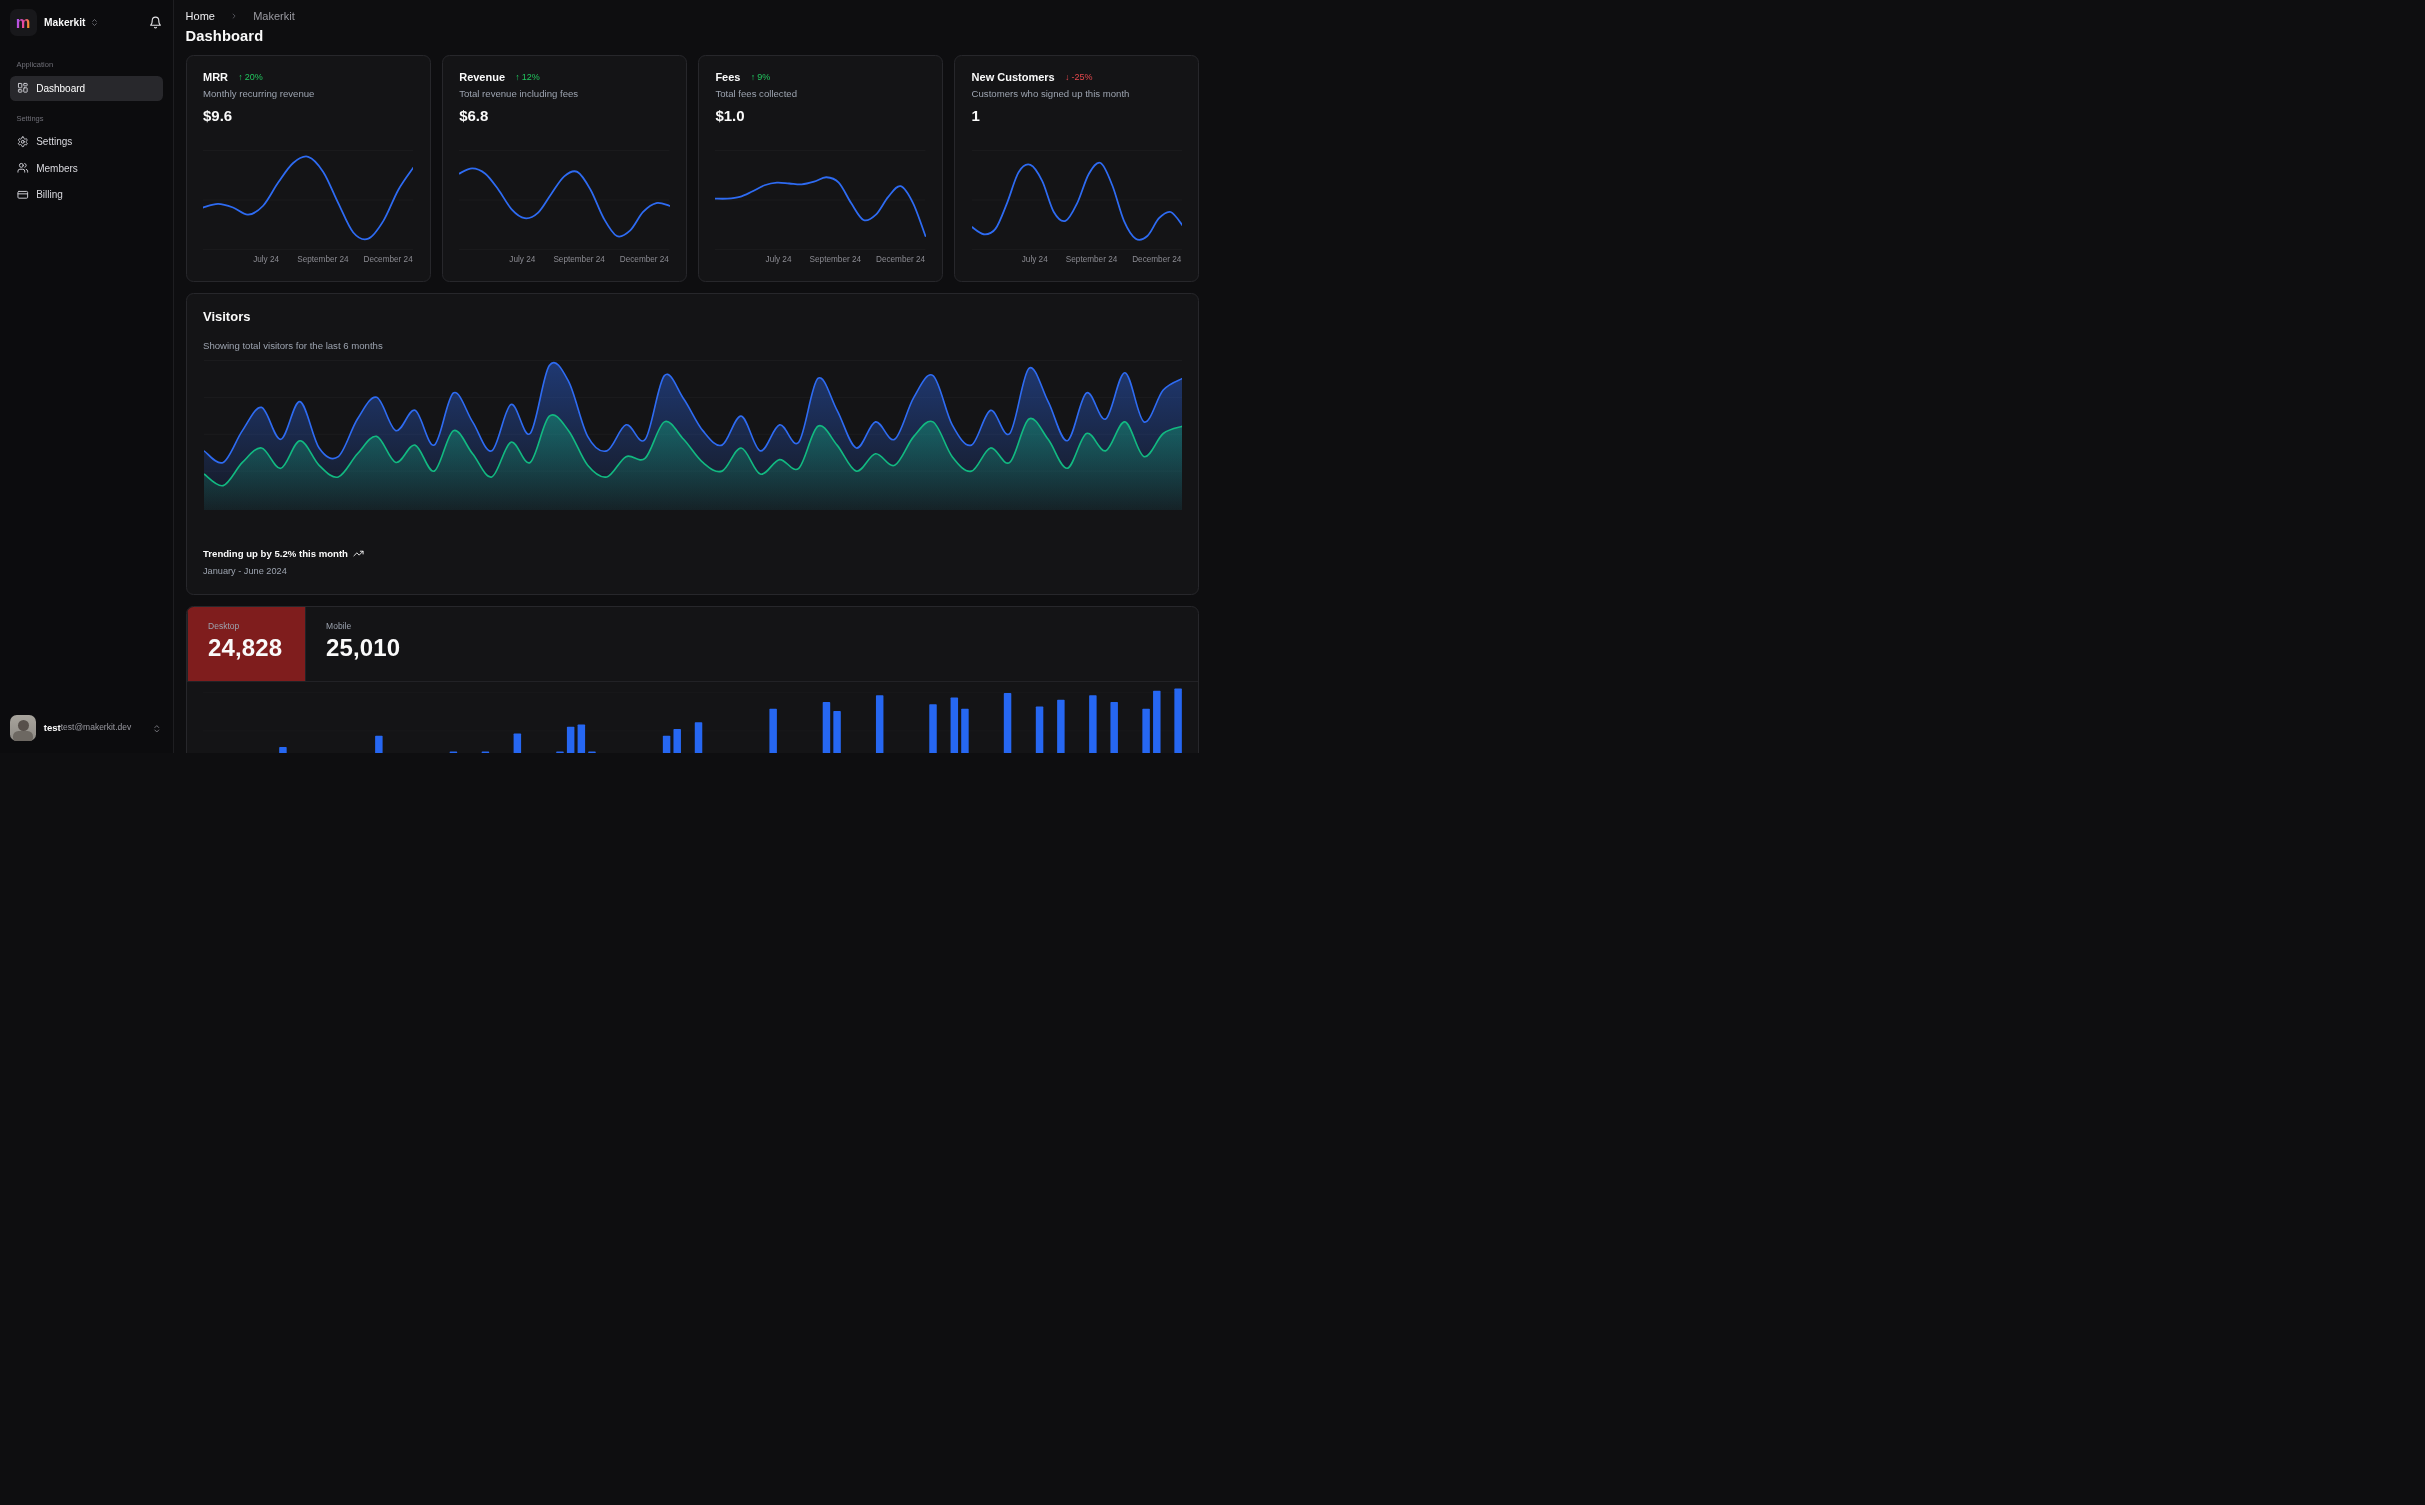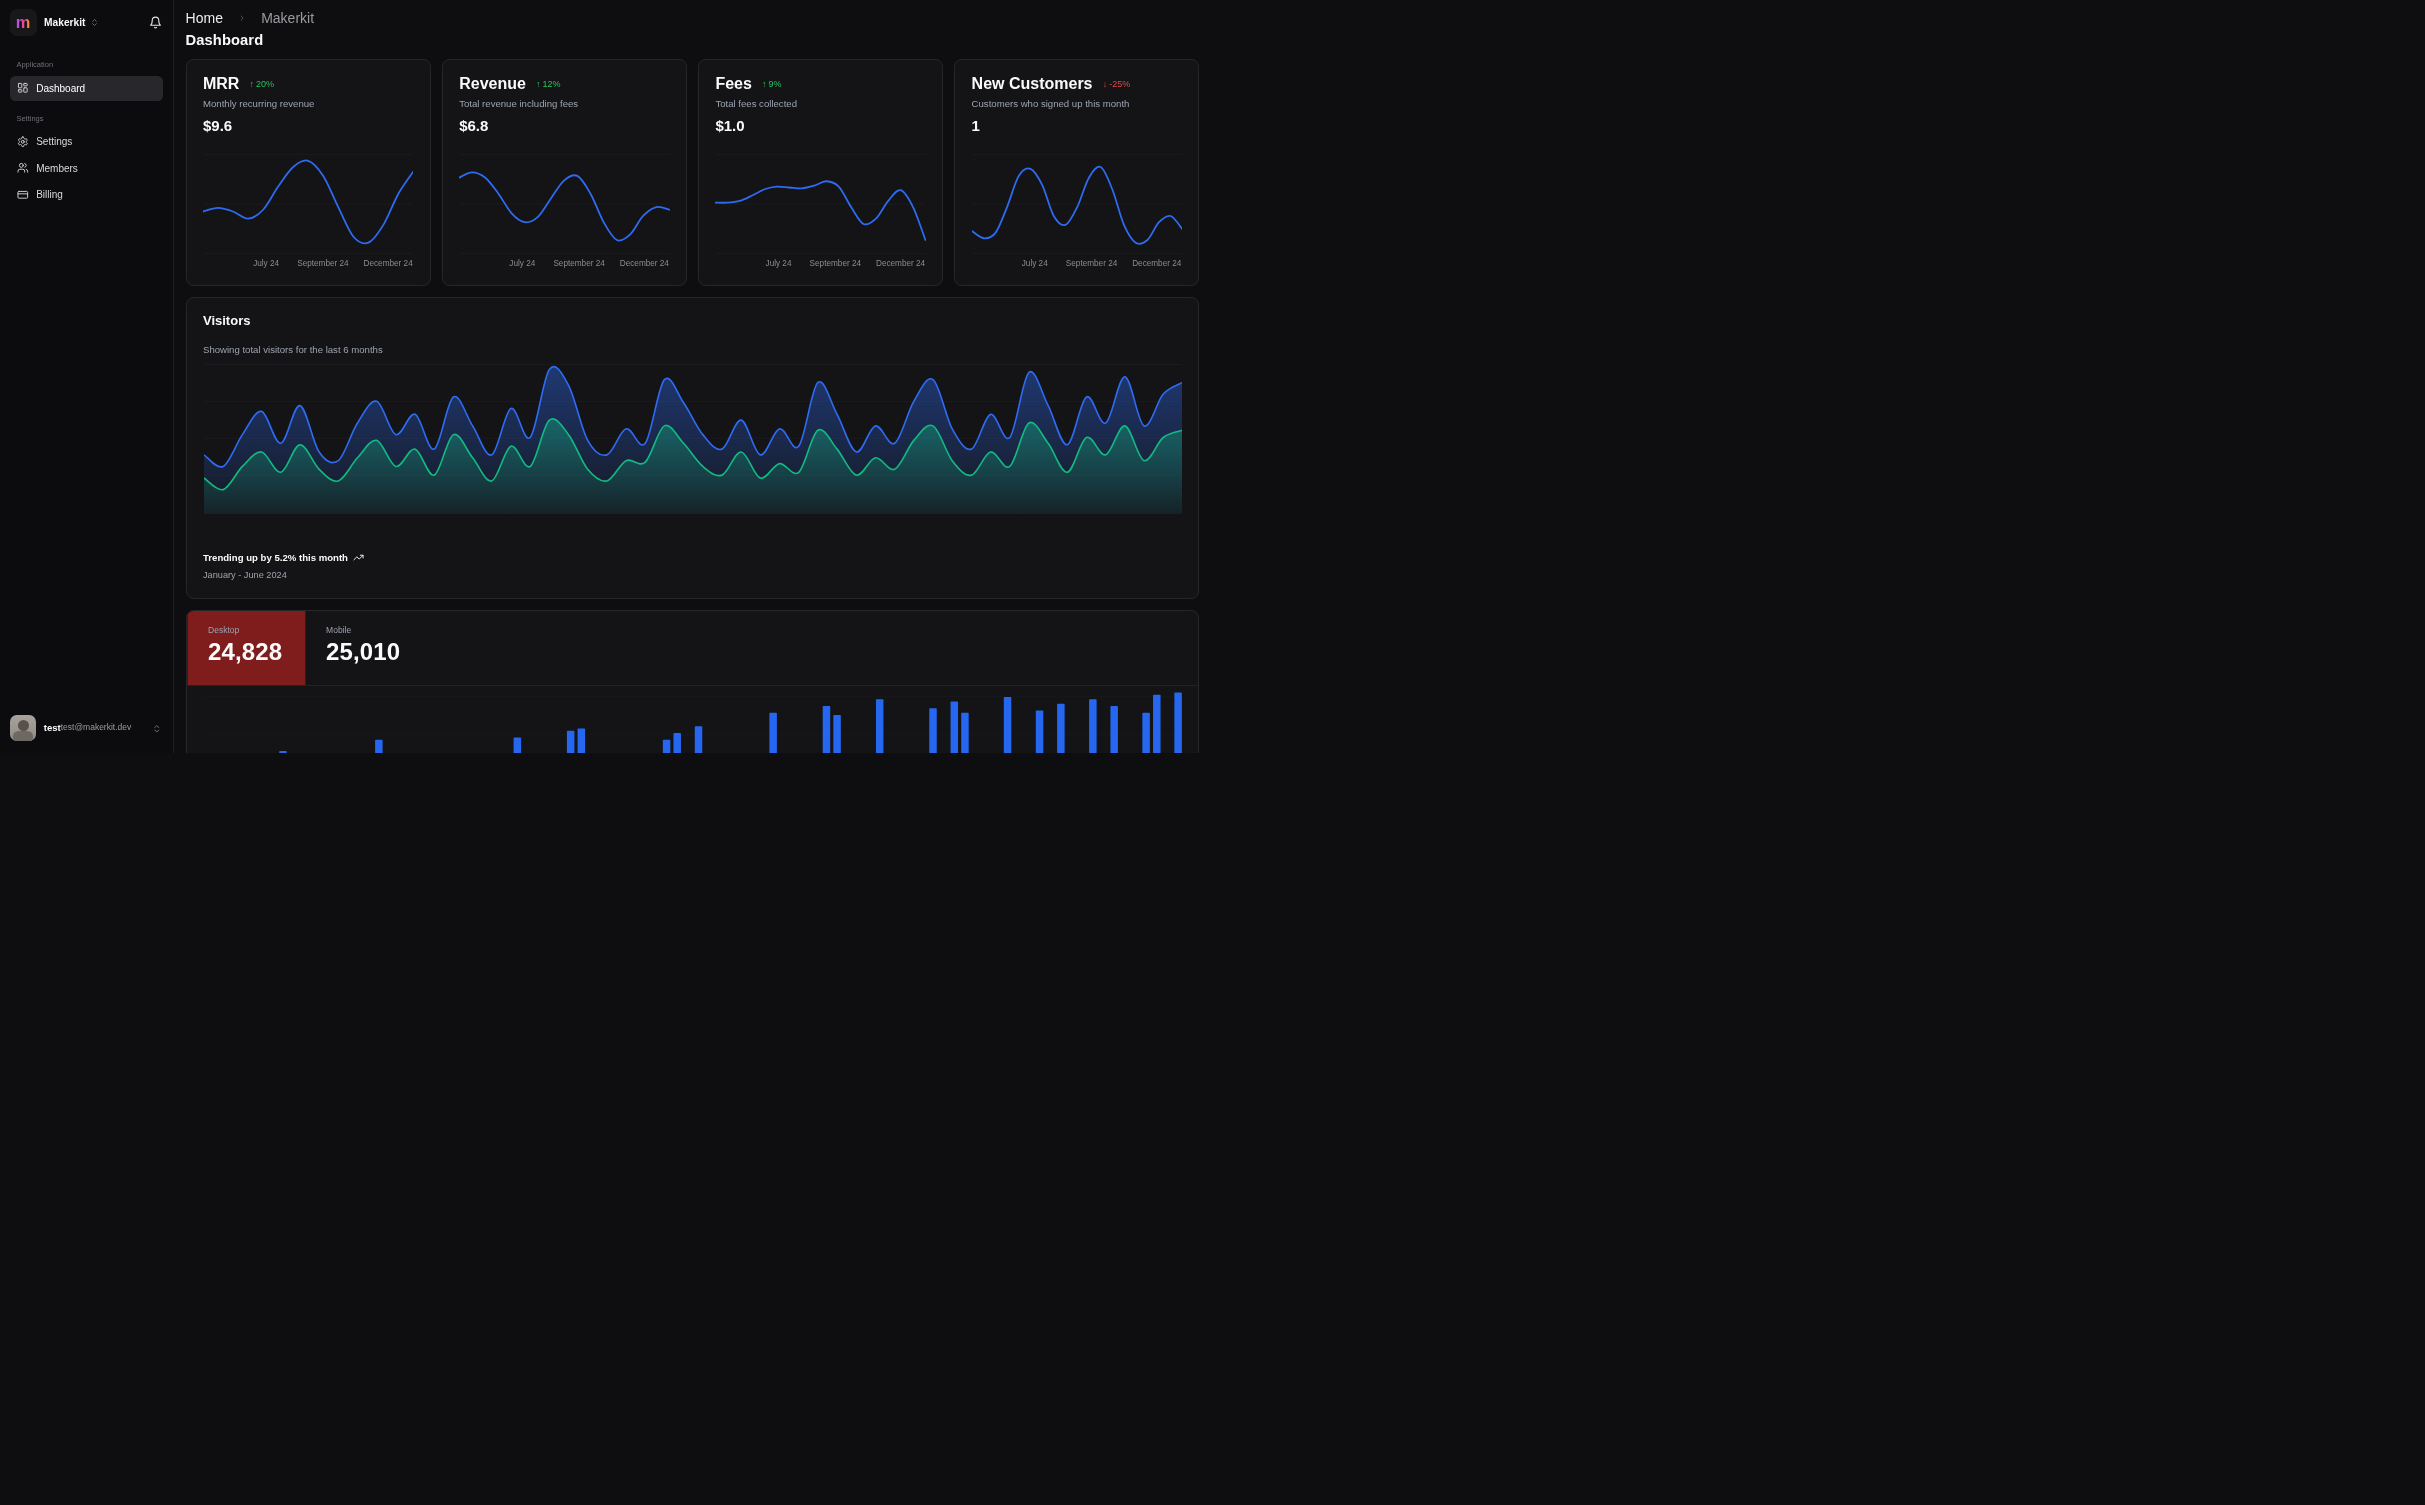--- a/index.html
+++ b/index.html
@@ -60,36 +60,36 @@
     content:""; position:absolute; left:2.7px; top:15.7px; width:20.5px; height:12.3px;
     border-radius:5.5px; background:#6d6862;
   }
   .user-meta { display:flex; flex-direction:row; line-height:1.25; }
   .user-name { font-size:9.6px; font-weight:600; color:#fafafa; }
   .user-email { font-size:8.5px; color:#9a9aa1; }
   .user-caret { margin-left:auto; color:#8a8a92; cursor:pointer; }
 
   
   .main { position:absolute; left:174px; top:0; width:1039px; height:753px; padding:9.6px 13.6px 0 11.6px; }
-  .breadcrumb { display:flex; align-items:center; gap:15px; font-size:14px; }
+  .breadcrumb { display:flex; align-items:center; gap:15px; font-size:11px; }
   .bc-home { color:#ededf0; cursor:pointer; }
   .bc-sep { color:#6f6f77; }
   .bc-current { color:#9a9aa1; }
   .page-title { margin-top:6.1px; font-size:14.7px; font-weight:700; letter-spacing:0.1px; }
 
   .card {
     background:#141416; border:0.7px solid #27272b; border-radius:7.5px; position:relative;
   }
 
   .stats-grid {
     margin-top:11.6px; display:grid; grid-template-columns:repeat(4,1fr); gap:11px;
   }
   .stat-card { height:227px; padding:15px 16.4px; overflow:hidden; }
   .stat-head { display:flex; align-items:center; gap:10.2px; }
-  .stat-title { font-size:16px; font-weight:700; }
+  .stat-title { font-size:11px; font-weight:700; }
   .stat-badge { font-size:9px; font-weight:500; display:flex; align-items:center; gap:2px; }
   .stat-desc { margin-top:4.8px; font-size:9.6px; color:#9ca3af; }
   .stat-value { margin-top:8px; font-size:15px; font-weight:700; }
   .spark-wrap { position:absolute; left:16.4px; right:16.4px; top:94px; height:100px; }
   .spark-labels { position:absolute; left:16.4px; right:16.4px; top:199px; height:11px; font-size:8.2px; color:#8b8b92; }
   .spark-labels span { position:absolute; transform:translateX(-50%); white-space:nowrap; }
   .sl-1 { left:30%; } .sl-2 { left:57%; } .sl-3 { left:88%; }
 
   
   .visitors-card { margin-top:11px; height:302px; padding:15px 16.4px; overflow:hidden; }

